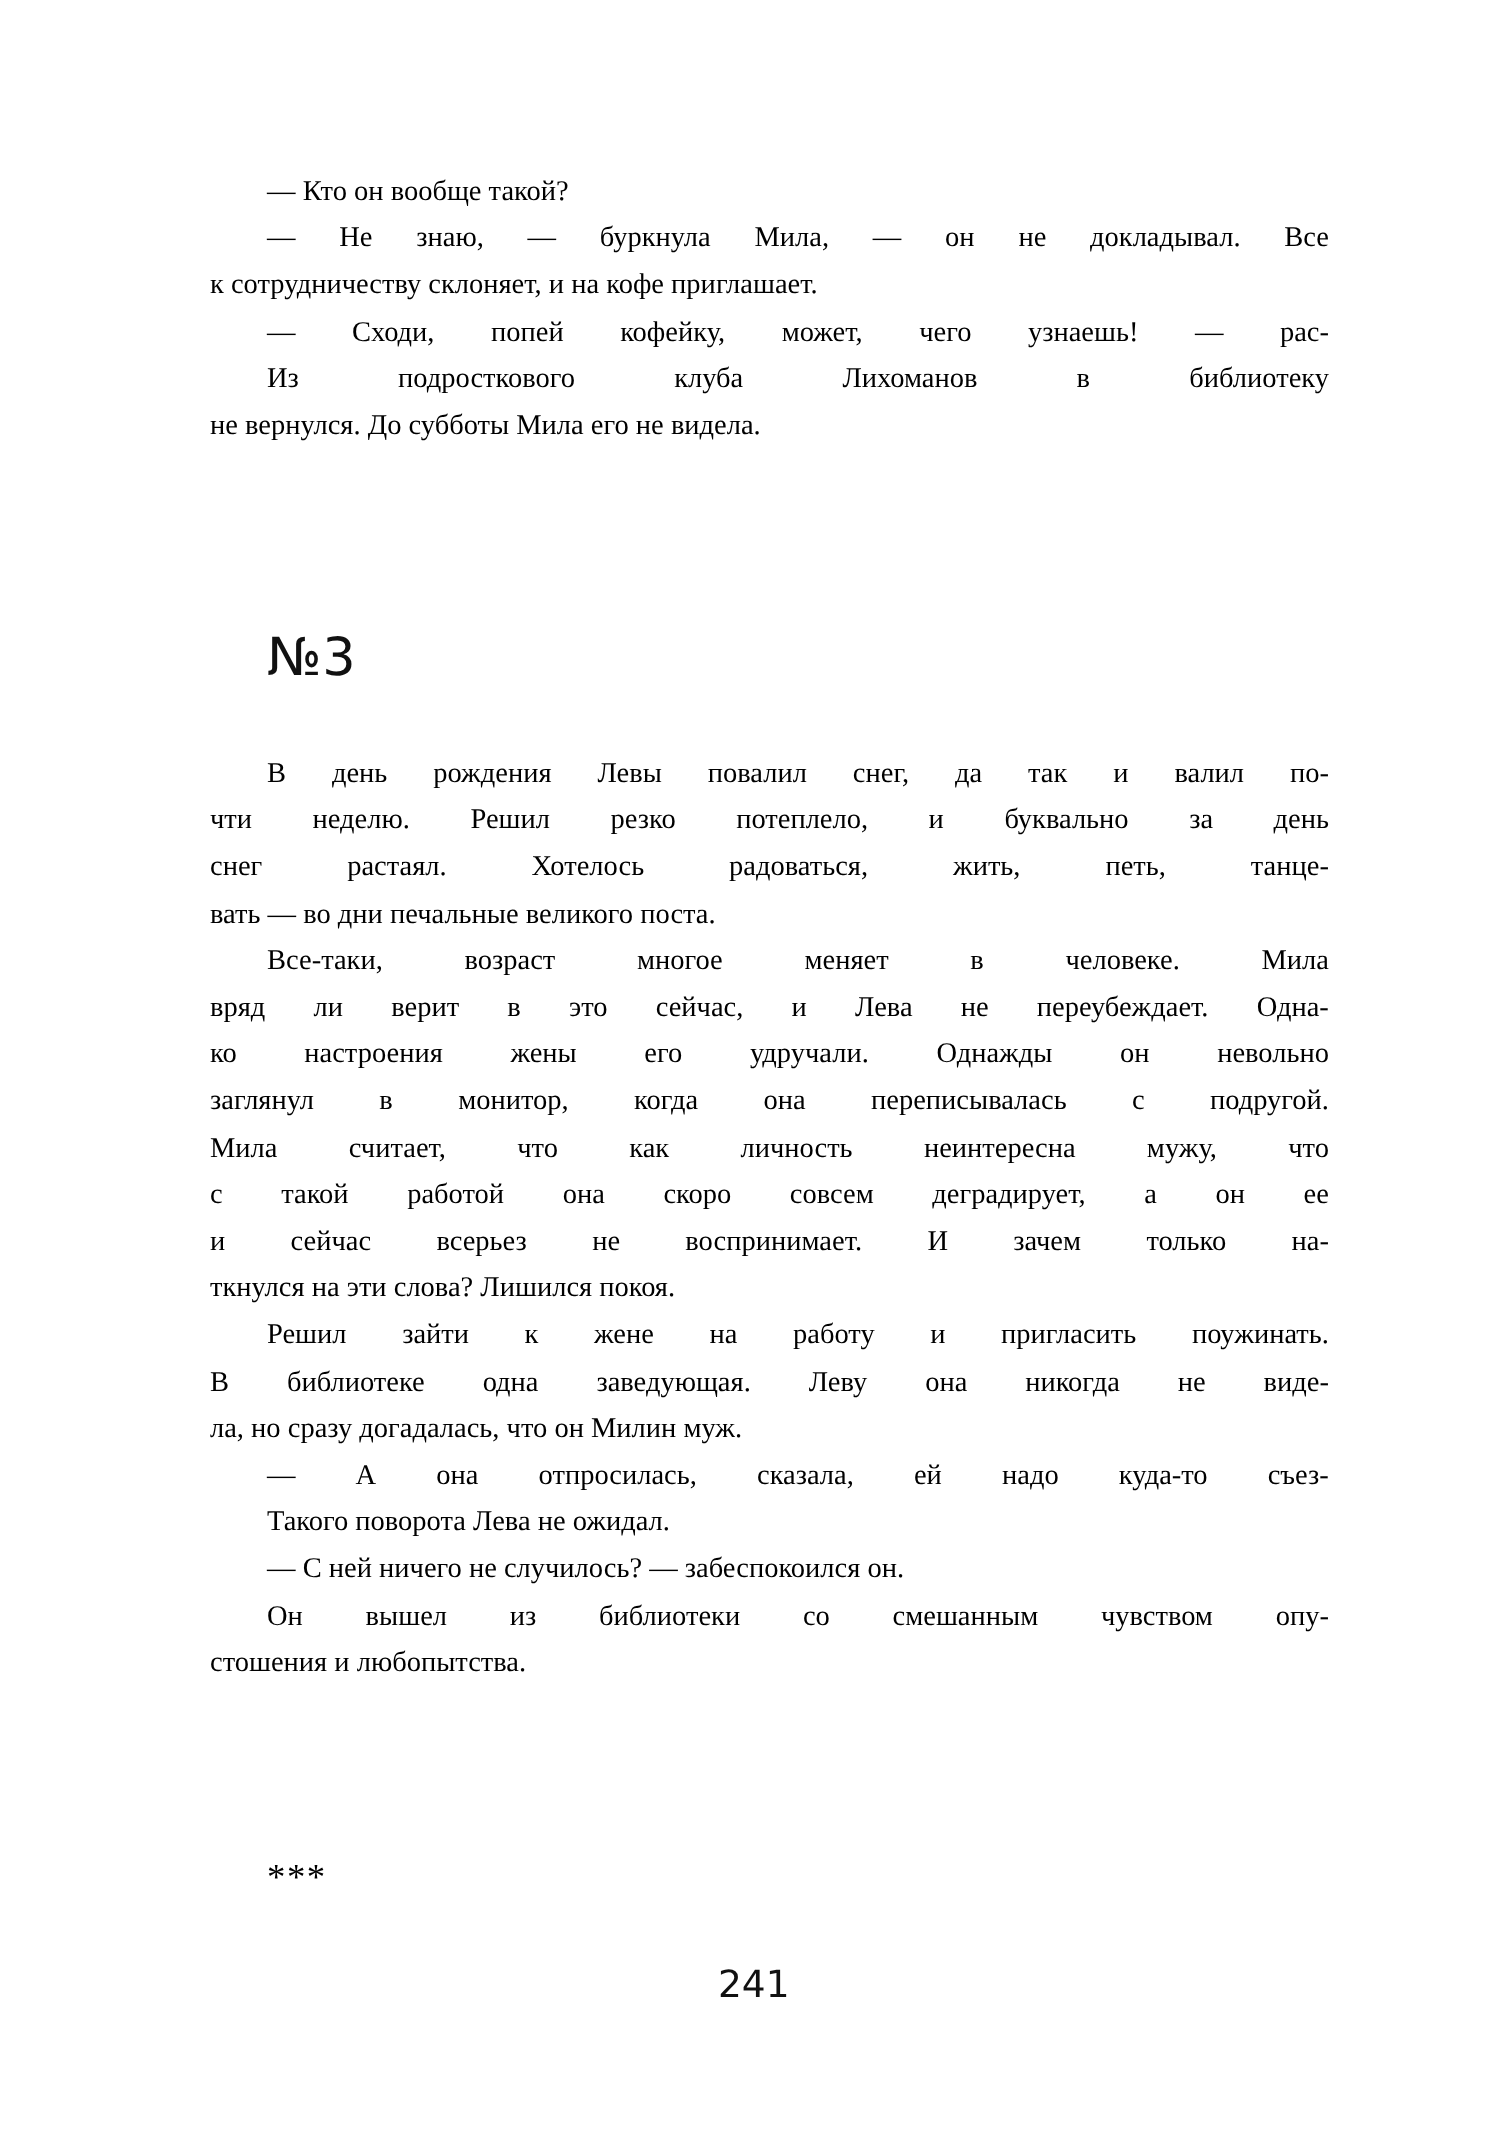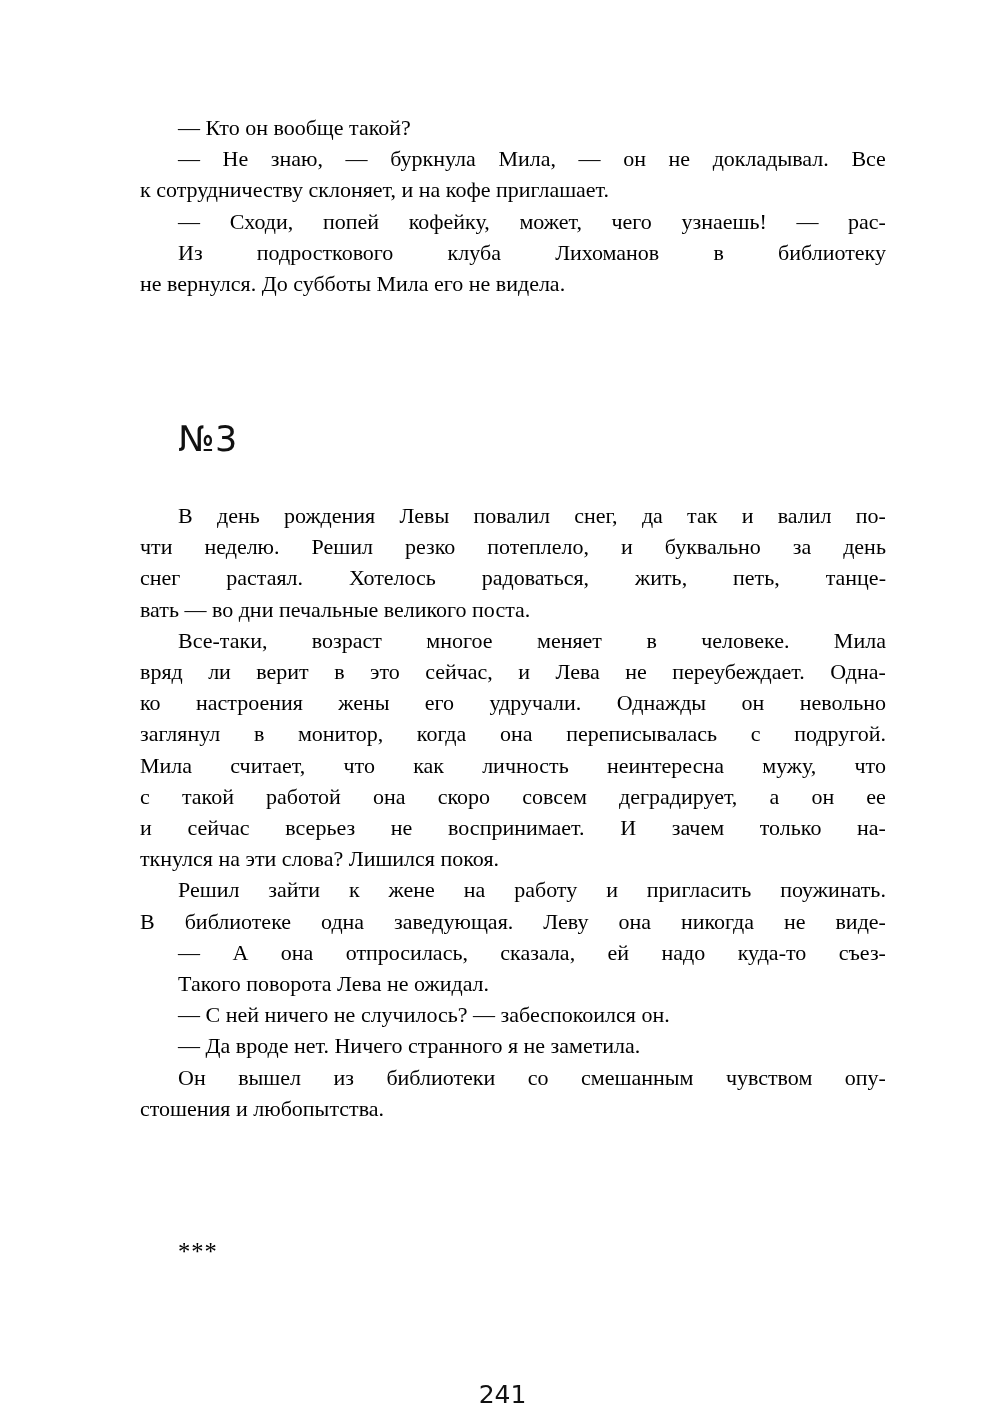--- a/index.html
+++ b/index.html
@@ -32,21 +32,21 @@
     width: 746px;
   }
 
   
   .para {
     margin: 0;
     padding: 0;
   }
 
   .line {
-    font-size: 22px;
+    font-size: 19px;
     line-height: 31.2px;
     white-space: pre;
     letter-spacing: 0;
     color: #000000;
   }
 
   
   .line.just {
     display: flex;
     justify-content: space-between;
@@ -81,21 +81,21 @@
     top: 1236px;
     font-size: 24.5px;
     line-height: 31.2px;
     letter-spacing: 1px;
     color: #000000;
   }
 
   .page-number {
     position: absolute;
     left: 0;
-    top: 1380px;
+    top: 1308px;
     width: 1005px;
     text-align: center;
     font-family: "DejaVu Sans", "Liberation Sans", sans-serif;
     font-size: 25px;
     line-height: 30px;
     color: #111111;
   }
 
   .block-1 { position: absolute; left: 0; top: 0; width: 746px; }
   .block-2 { position: absolute; left: 0; top: 388px; width: 746px; }
@@ -292,20 +292,21 @@
           <span>В</span>
           <span>библиотеке</span>
           <span>одна</span>
           <span>заведующая.</span>
           <span>Леву</span>
           <span>она</span>
           <span>никогда</span>
           <span>не</span>
           <span>виде-</span>
         </div>
+        <div class="line">ла, но сразу догадалась, что он Милин муж.</div>
       </div>
 
       <div class="para">
         <div class="line just indent">
           <span>—</span>
           <span>А</span>
           <span>она</span>
           <span>отпросилась,</span>
           <span>сказала,</span>
           <span>ей</span>
@@ -316,23 +317,20 @@
       </div>
 
       <div class="para">
         <div class="line indent">Такого поворота Лева не ожидал.</div>
       </div>
 
       <div class="para">
         <div class="line indent">— С ней ничего не случилось? — забеспокоился он.</div>
       </div>
 
-      <div class="para">
-        <div class="line indent">— Да вроде нет. Ничего странного я не заметила.</div>
-      </div>
 
       <div class="para">
         <div class="line just indent">
           <span>Он</span>
           <span>вышел</span>
           <span>из</span>
           <span>библиотеки</span>
           <span>со</span>
           <span>смешанным</span>
           <span>чувством</span>

